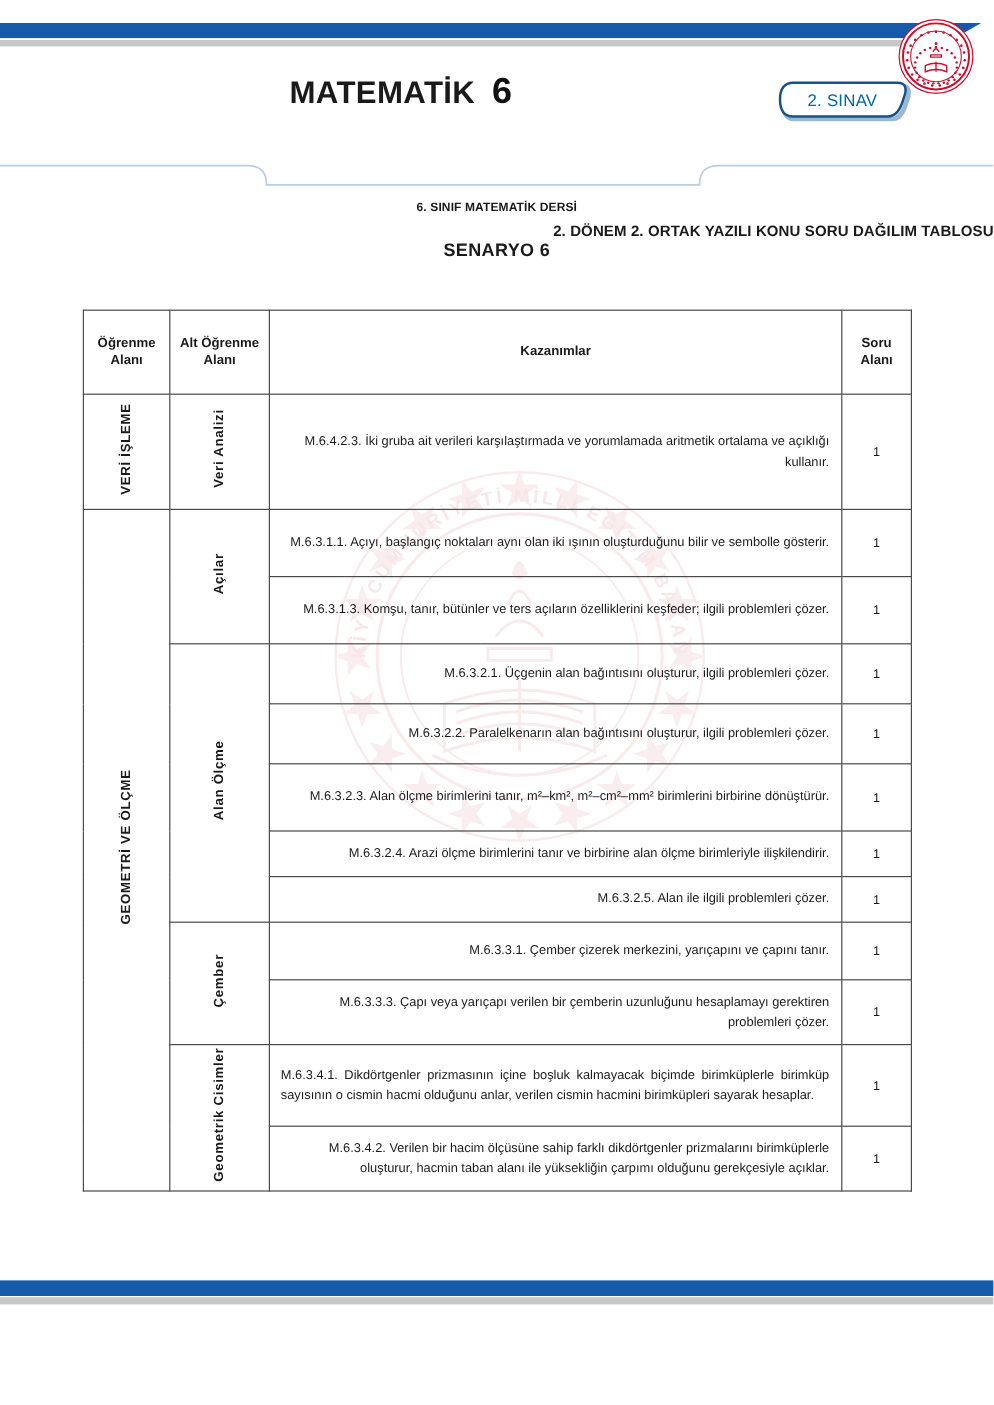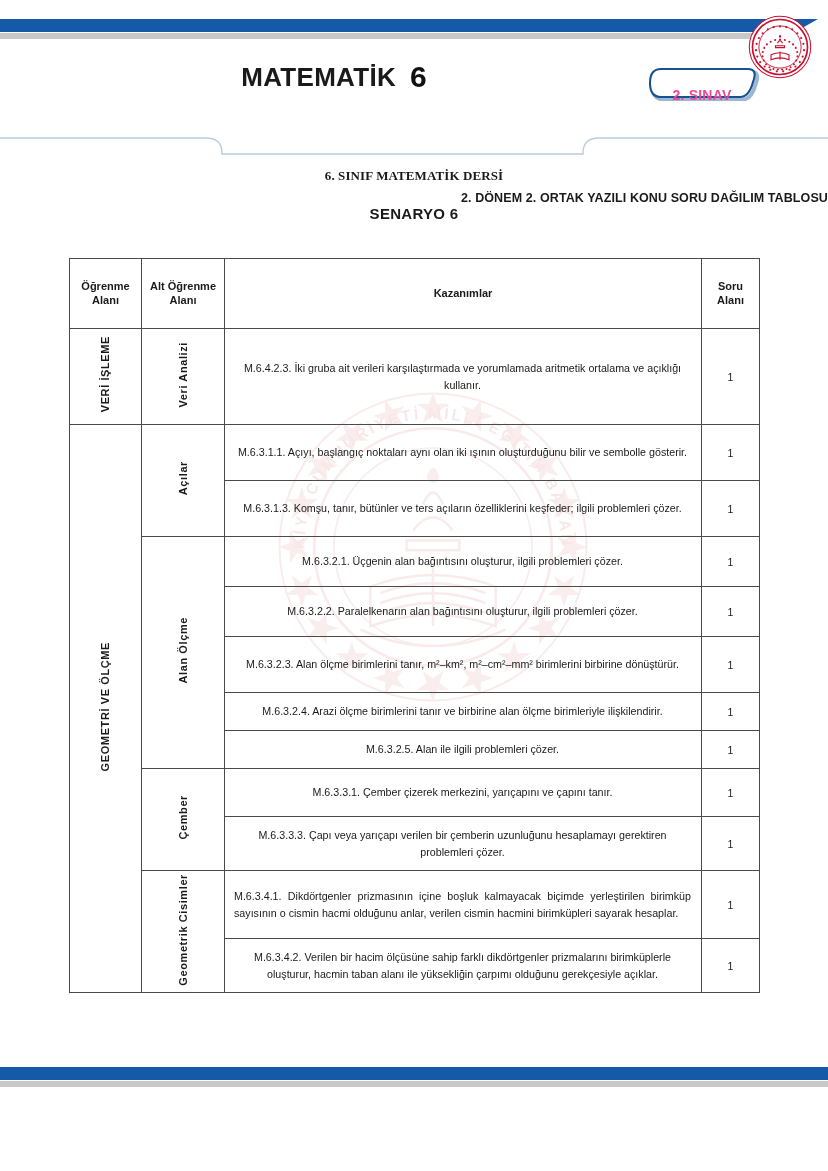--- a/index.html
+++ b/index.html
@@ -64,36 +64,36 @@
     color: #111; vertical-align: middle;
   }
 
   
   .exam-badge {
     position: absolute; left: 648px; top: 66px;
     width: 112px; height: 35px;
   }
   .exam-badge svg { display:block; }
   .exam-badge .eb-text {
-    position: absolute; left: 0; top: 12px; width: 108px; height: 33px;
+    position: absolute; left: 0; top: 0; width: 108px; height: 33px;
     display: flex; align-items: center; justify-content: center;
-    font-size: 14px; font-weight: bold; color: #ec4899;
+    font-size: 14px; font-weight: normal; color: #0369a1;
     letter-spacing: .2px;
   }
 
   
   .swoop {
     position: absolute; left: 0; top: 134px; width: 828px; height: 30px;
   }
 
   
   .doc-headings {
     position: absolute; left: 0; top: 168px; width: 828px; text-align: center;
   }
-  .doc-h1 { font-size: 13px; font-weight: bold; letter-spacing: .1px; font-family: Liberation Serif, serif; }
+  .doc-h1 { font-size: 10px; font-weight: bold; letter-spacing: .1px; }
   .doc-h2 { font-size: 12.5px; font-weight: bold; margin-top: 7px; letter-spacing: .1px; text-align: right; }
   .doc-h3 { font-size: 15px; font-weight: bold; letter-spacing: .3px; }
 
   
   .watermark {
     position: absolute;
     left: 268px; top: 382px;
     width: 330px; height: 330px;
     opacity: .33;
     pointer-events: none;
@@ -140,21 +140,21 @@
     white-space: nowrap;
     line-height: 1.15;
     text-align: center;
   }
   td.vert .vtxt.two-line { white-space: normal; max-height: 120px; }
 
   td.kaz {
     font-size: 10.7px; line-height: 1.55;
     padding: 9px 10px 9px 9px;
     vertical-align: middle;
-    text-align: center;
+    text-align: right;
   }
   td.kaz.just { text-align: justify; }
   td.soru {
     font-size: 10.5px; text-align: center; vertical-align: middle;
   }
 </style>
 </head>
 <body>
 
 <div class="topbar-wrap">
@@ -386,21 +386,21 @@
       </tr>
       <tr>
         <td class="kaz" style="height:54px">M.6.3.3.3. Çapı veya yarıçapı verilen bir çemberin uzunluğunu hesaplamayı gerektiren problemleri çözer.</td>
         <td class="soru">1</td>
       </tr>
 
       <tr>
         <td class="vert" rowspan="2">
           <span class="vtxt two-line">Geometrik Cisimler</span>
         </td>
-        <td class="kaz just" style="height:68px">M.6.3.4.1. Dikdörtgenler prizmasının içine boşluk kalmayacak biçimde yerleştirilen birimküp sayısının o cismin hacmi olduğunu anlar, verilen cismin hacmini birimküpleri sayarak hesaplar.</td>
+        <td class="kaz just" style="height:68px">M.6.3.4.1. Dikdörtgenler prizmasının içine boşluk kalmayacak biçimde birimküplerle birimküp sayısının o cismin hacmi olduğunu anlar, verilen cismin hacmini birimküpleri sayarak hesaplar.</td>
         <td class="soru">1</td>
       </tr>
       <tr>
         <td class="kaz" style="height:54px">M.6.3.4.2. Verilen bir hacim ölçüsüne sahip farklı dikdörtgenler prizmalarını birimküplerle oluşturur, hacmin taban alanı ile yüksekliğin çarpımı olduğunu gerekçesiyle açıklar.</td>
         <td class="soru">1</td>
       </tr>
     </tbody>
   </table>
 </div>
 

